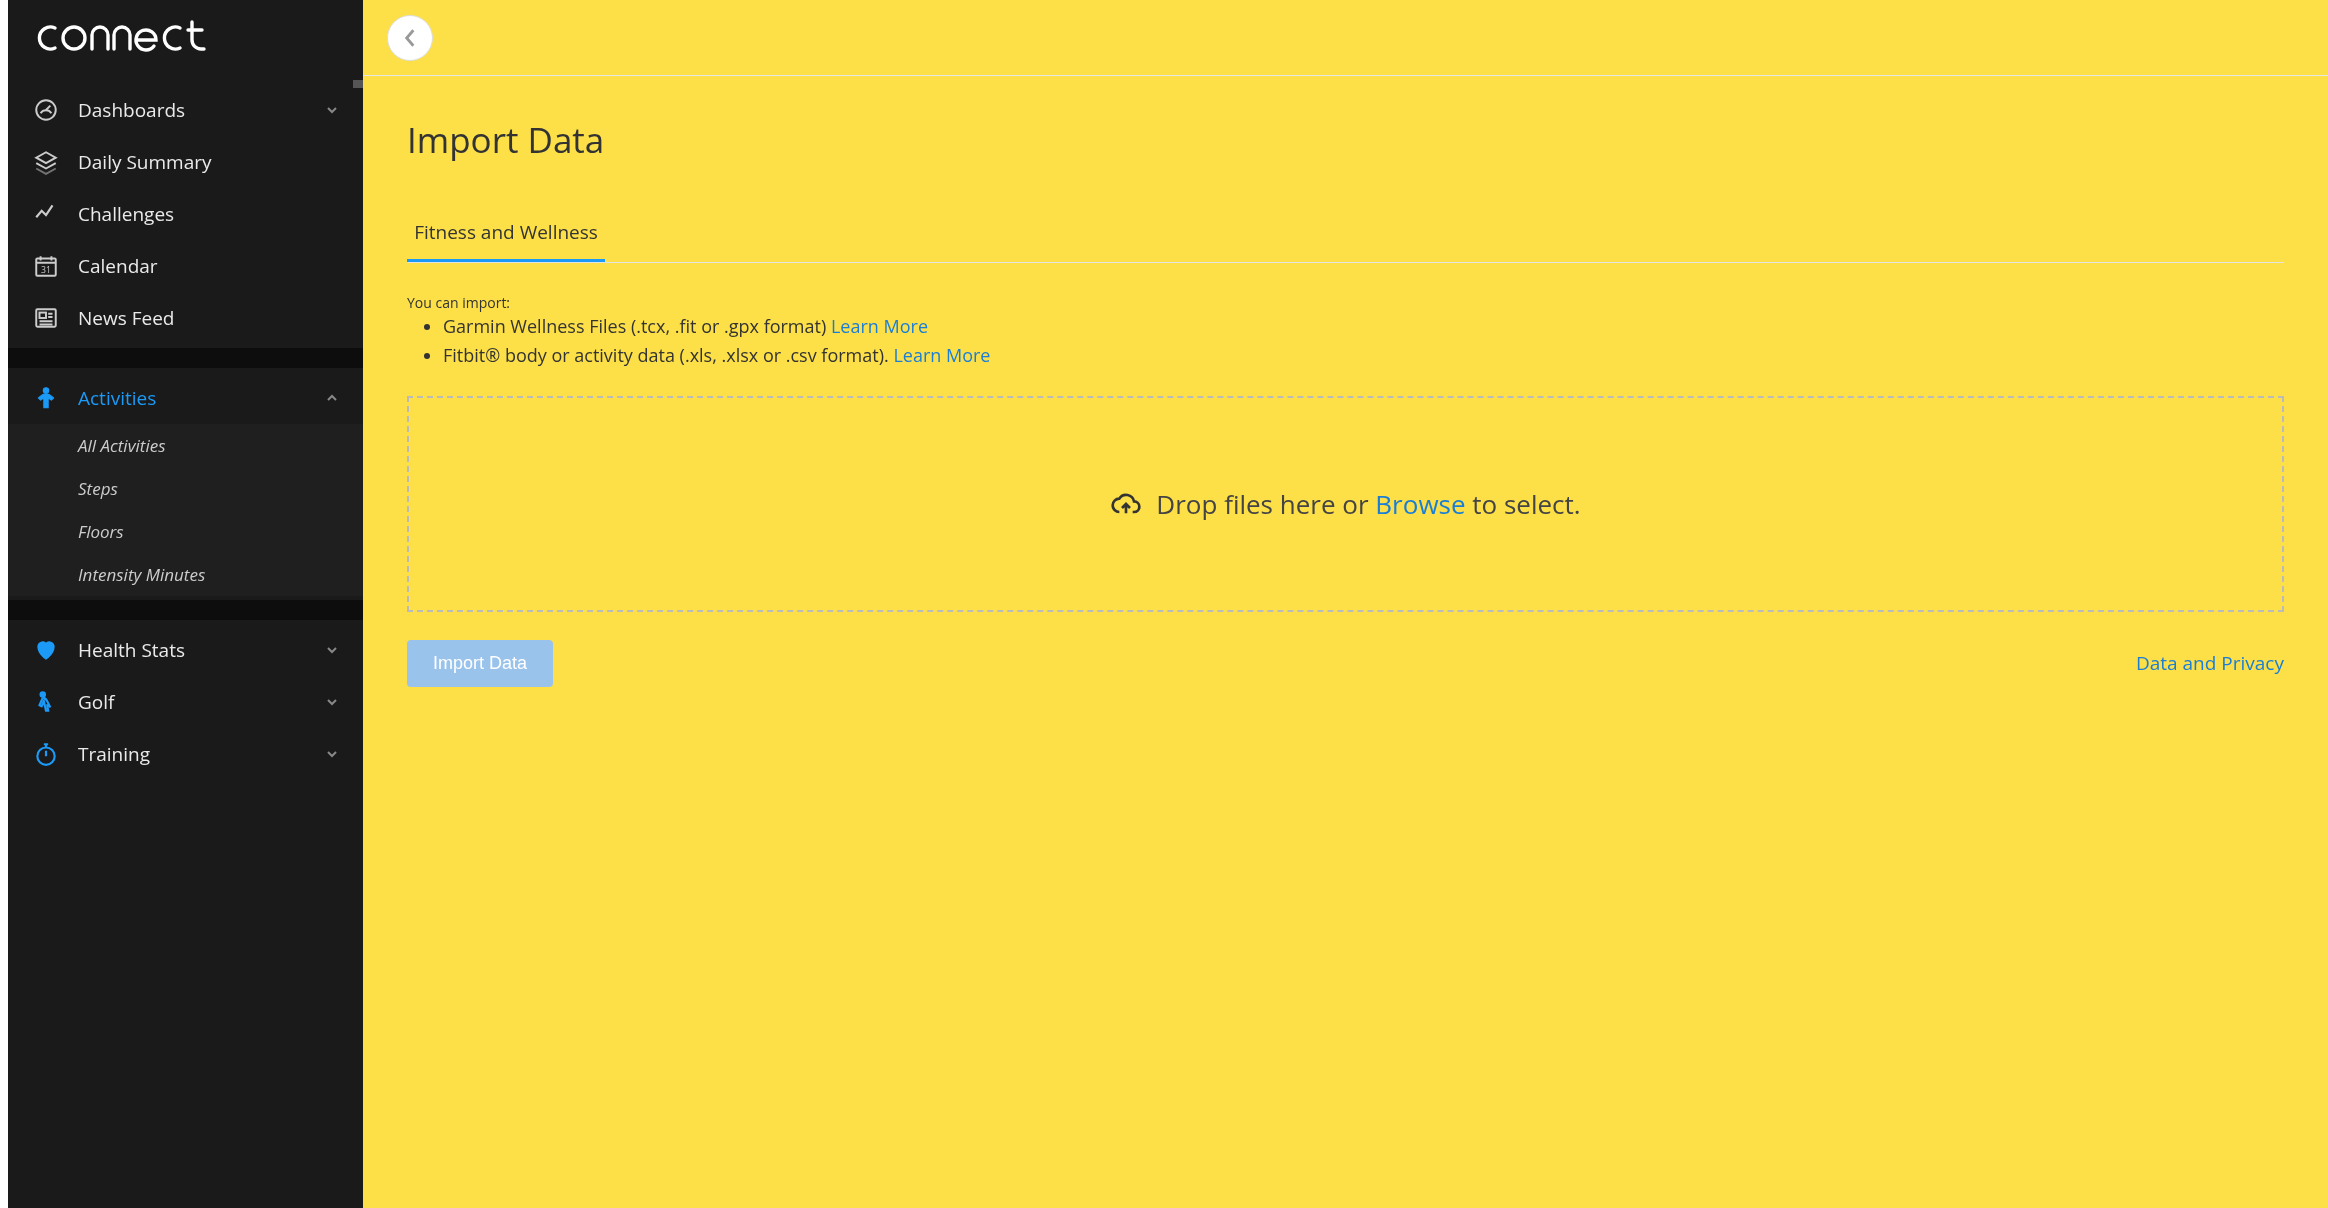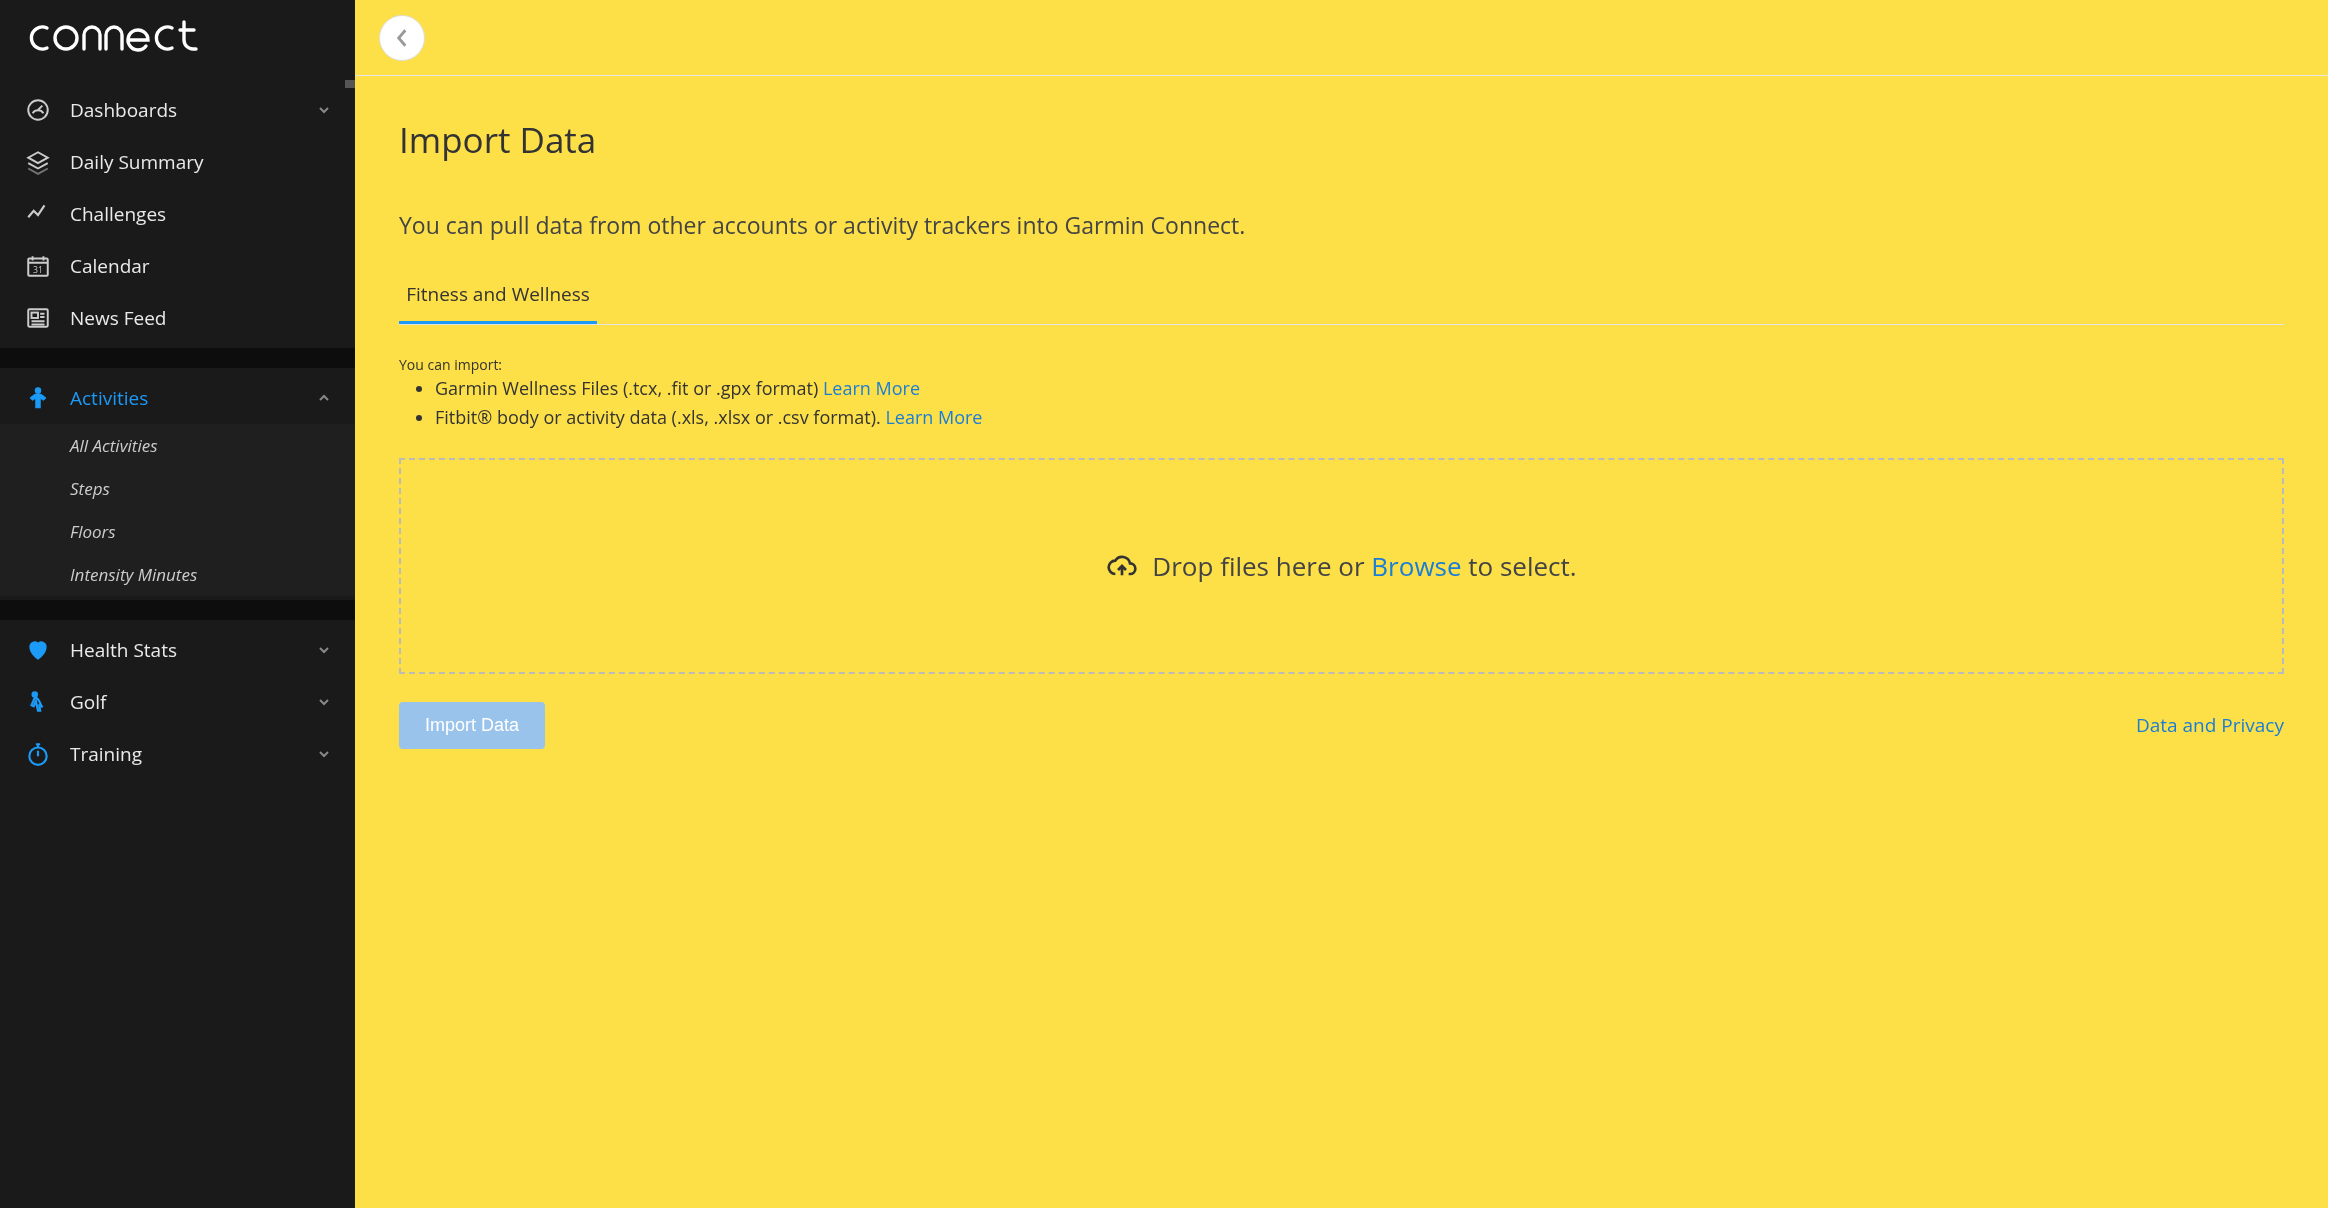--- a/index.html
+++ b/index.html
@@ -7,20 +7,21 @@
     body { display: flex; background: #fff; color: #333; }
 
     
     .sidebar {
       width: 355px;
       background: #1a1a1a;
       color: #ddd;
       display: flex;
       flex-direction: column;
       position: relative;
+      margin-left: 8px;
     }
     .sidebar-scroll-marker {
       position: absolute;
       right: 0;
       top: 80px;
       width: 10px;
       height: 8px;
       background: #555;
     }
     .logo {
@@ -338,21 +339,20 @@
   <div class="topbar">
     <button class="back-btn">
       <svg width="14" height="20" viewBox="0 0 12 18" fill="none" stroke="#999" stroke-width="2.5">
           <path d="M9 2L3 9l6 7"></path>
         </svg>
     </button>
   </div>
 
   <div class="content">
     <h1 class="page-title">Import Data</h1>
-    <p class="intro">You can pull data from other accounts or activity trackers into Garmin Connect.</p>
 
     <div class="tabs">
       <div class="tab">Fitness and Wellness</div>
     </div>
 
     <p class="import-intro">You can import:</p>
     <ul class="import-list">
       <li>
         <span>Garmin Wellness Files (.tcx, .fit or .gpx format) </span><a class="inline-link" href="#">Learn More</a>
       </li>

